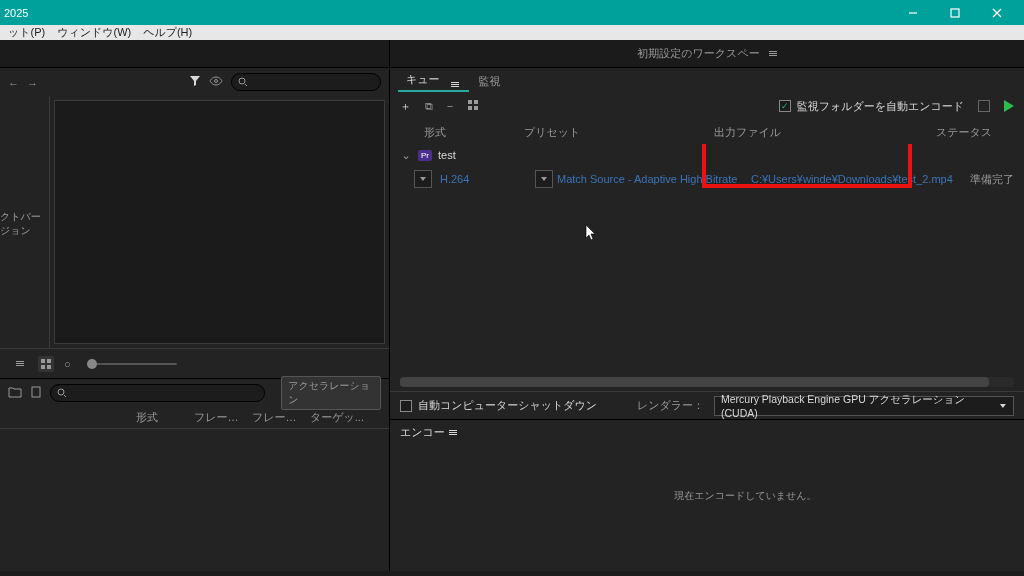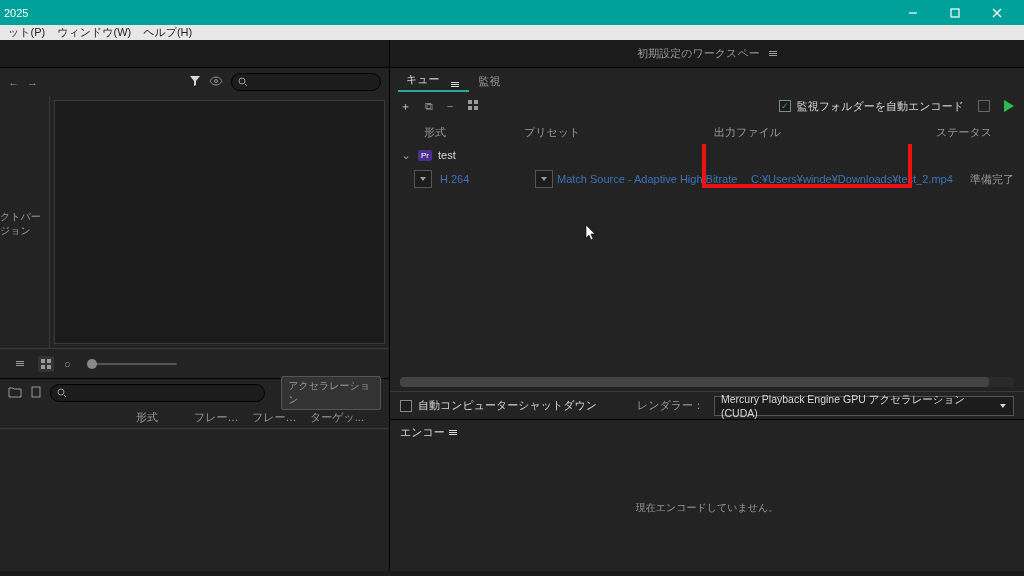--- a/index.html
+++ b/index.html
@@ -104,21 +104,21 @@
   .q-status{flex:1;color:var(--fg-dim);text-align:right}
   .red-box{position:absolute;border:4px solid #e11;pointer-events:none}
 
   .queue-scroll{height:10px;margin:0 10px 4px;background:#2a2a2a;border-radius:4px;position:relative}
   .queue-scroll-thumb{position:absolute;left:0;top:0;height:10px;width:96%;background:#444;border-radius:4px}
 
   .bottom-bar{height:28px;display:flex;align-items:center;padding:0 10px;gap:10px;border-top:1px solid var(--border);font-size:11px;color:var(--fg)}
   .renderer-label{color:var(--fg-dim)}
   .renderer-dd{flex:0 0 300px;height:20px;border:1px solid #555;background:#1c1c1c;display:flex;align-items:center;justify-content:space-between;padding:0 6px;color:var(--fg);font-size:10.5px}
 
-  .right-bottom{flex:1;background:var(--bg1);display:flex;flex-direction:column}
+  .right-bottom{flex:1;background:var(--bg1);display:flex;}
   .enc-tab{height:24px;display:flex;align-items:center;padding:0 10px;color:var(--fg);font-size:11px;gap:4px}
   .enc-body{flex:1;display:flex;align-items:center;justify-content:center;color:var(--fg-dim);font-size:10px}
 
   .ham{display:inline-flex;flex-direction:column;gap:1px}
   .ham span{width:8px;height:1px;background:currentColor}
 
   .relwrap{position:relative}
 
   .cursor{position:absolute;left:600px;top:160px;pointer-events:none}
   .cursor svg{width:14px;height:18px}

